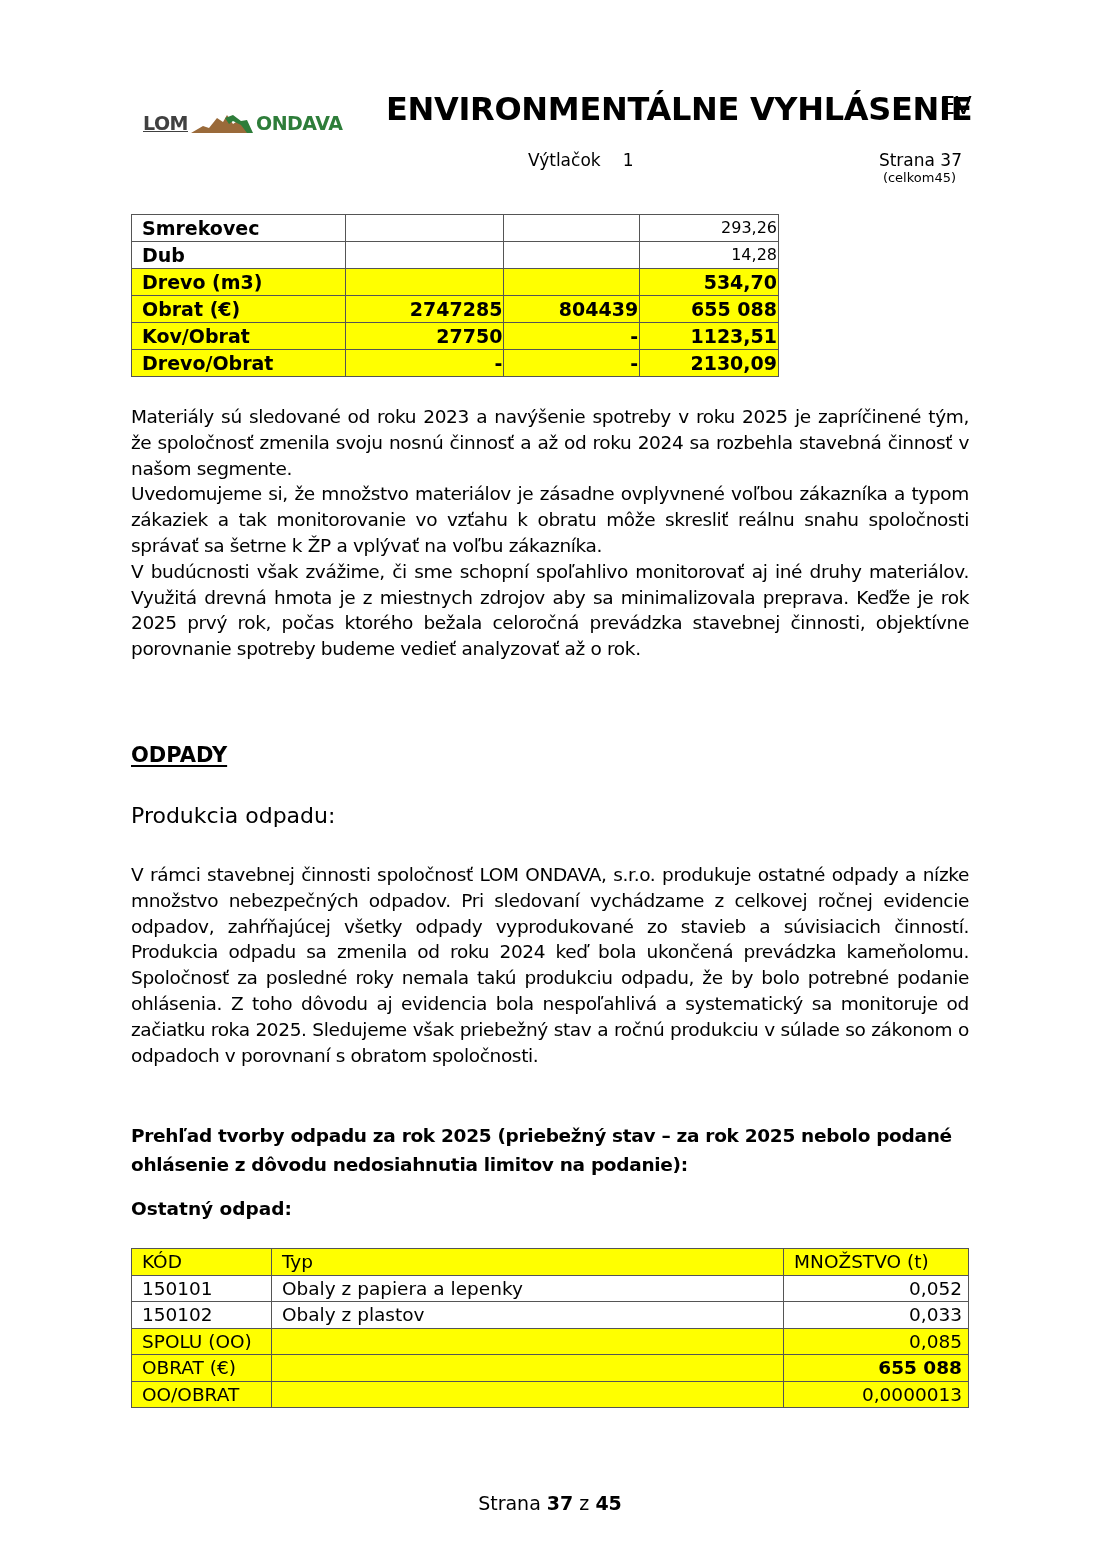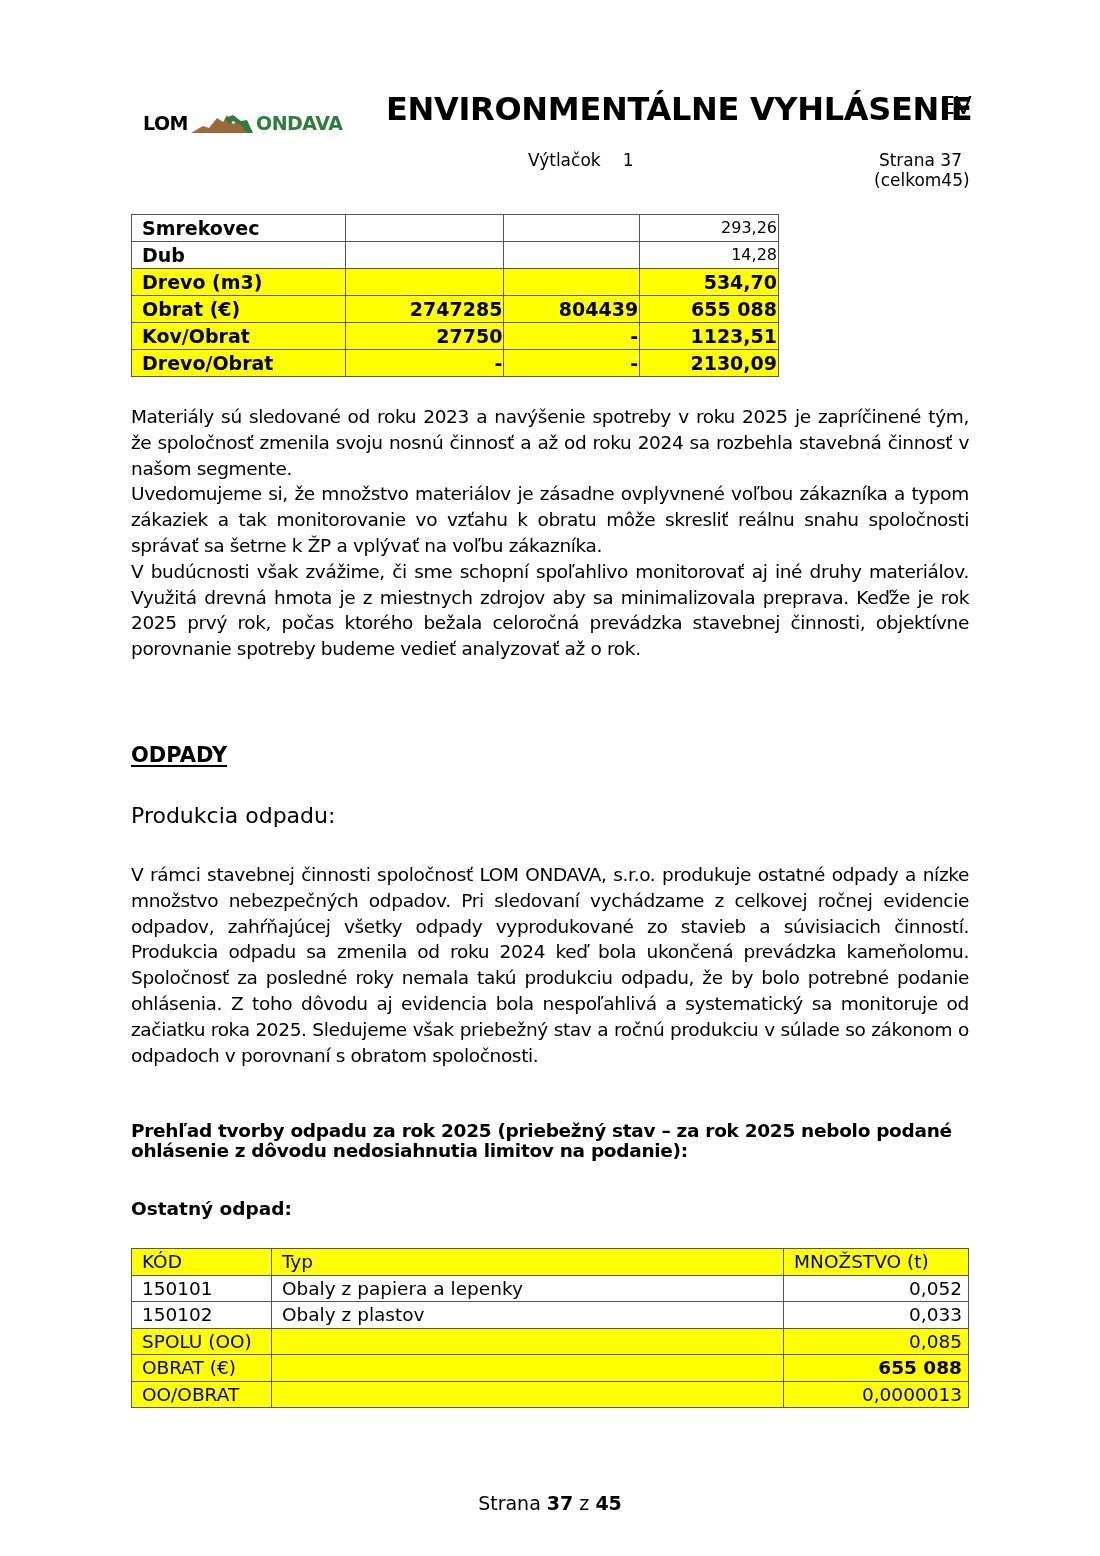--- a/index.html
+++ b/index.html
@@ -1,39 +1,39 @@
 <!DOCTYPE html>
 <html><head>
 <meta charset="utf-8">
 <style>
   html, body { margin:0; padding:0; background:#ffffff; }
   body { width:1100px; height:1556px; position:relative; overflow:hidden;
          font-family:"DejaVu Sans", sans-serif; color:#000; }
   .abs { position:absolute; }
   .logo { left:143px; top:108px; width:200px; height:30px; display:flex; align-items:center; }
-  .logo .lom { color:#000000; font-weight:bold; font-size:19px; letter-spacing:-0.5px; }
+  .logo .lom { color:#404040; font-weight:bold; font-size:19px; letter-spacing:-0.5px;text-decoration:underline; }
   .logo .ondava { color:#2e7d3a; font-weight:bold; font-size:19px; letter-spacing:-0.5px; }
   .logo svg { margin:0 1px; }
   .title { left:386px; top:90px; font-size:32px; font-weight:bold; letter-spacing:-0.3px; }
   .ev { left:940px; top:92px; font-size:24px; }
   .copy { left:528px; top:150px; font-size:17px; }
   .copy .num { margin-left:22px; }
   .page-top { left:874px; top:150px; font-size:17px; text-align:right; width:88px; }
-  .page-top .sub { display:block; font-size:17px; margin-top:0px; margin-right:6px; }
+  .page-top .sub { display:block; font-size:13px; margin-top:0px; margin-right:6px; }
   table { border-collapse:collapse; }
   .t1 { left:131px; top:214px; width:648px; font-size:19px; font-weight:bold;border-radius:27px; }
   .t1 td { border:1px solid #555; height:26px; padding:0 2px 0 10px; line-height:26px; }
   .t1 td.n { text-align:right; padding-right:1px; }
   .t1 td.plain { font-weight:normal; font-size:16px; }
   .yel td { background:#ffff00; }
   .para { left:131px; width:838px; font-size:18.5px; line-height:25.8px; text-align:justify; letter-spacing:-0.35px; }
   .para p { margin:0; }
   .h-odpady { left:131px; top:743px; font-size:21px; font-weight:bold; text-decoration:underline; text-underline-offset:3px; }
   .h-prod { left:131px; top:803px; font-size:22px; font-weight:normal; }
-  .bold-par { left:131px; top:1121px; width:838px; font-size:18.5px; font-weight:bold; line-height:20px; letter-spacing:-0.3px; }
+  .bold-par { left:131px; top:1121px; width:838px; font-size:18.5px; font-weight:bold; line-height:29px; letter-spacing:-0.3px; }
   .ostatny { left:131px; top:1198px; font-size:18.5px; font-weight:bold; }
   .t2 { left:131px; top:1248px; width:838px; font-size:18.5px; }
   .t2 td { border:1px solid #555; height:25.5px; padding:0 6px 0 10px; line-height:25px;margin-left:6px; }
   .t2 td.n { text-align:right; }
   .t2 td.b { font-weight:bold; }
   .footer { left:0; width:1100px; top:1492px; text-align:center; font-size:19px; }
   .footer b { font-weight:bold; }
 </style>
 </head>
 <body>

